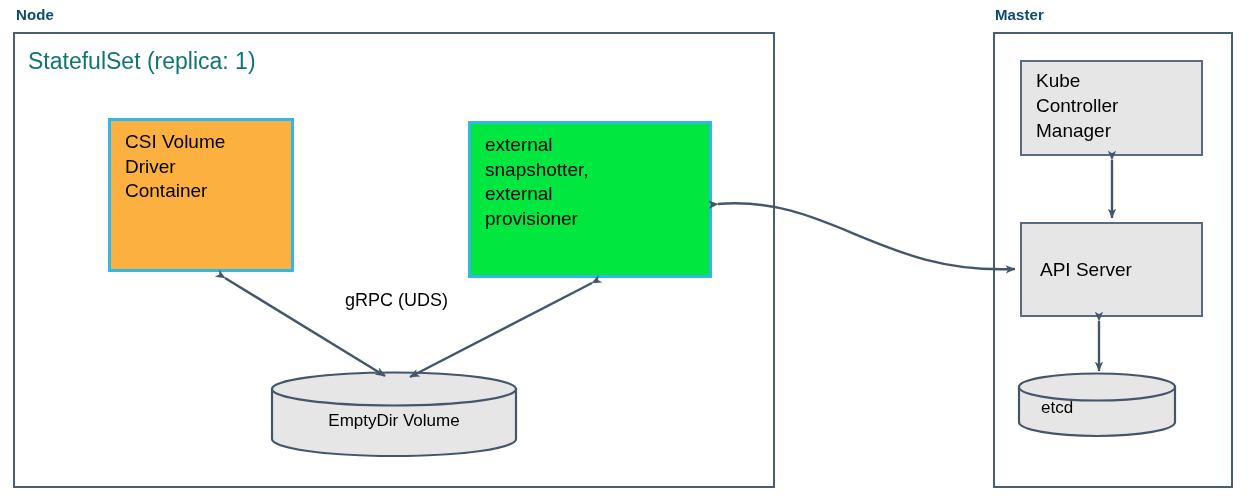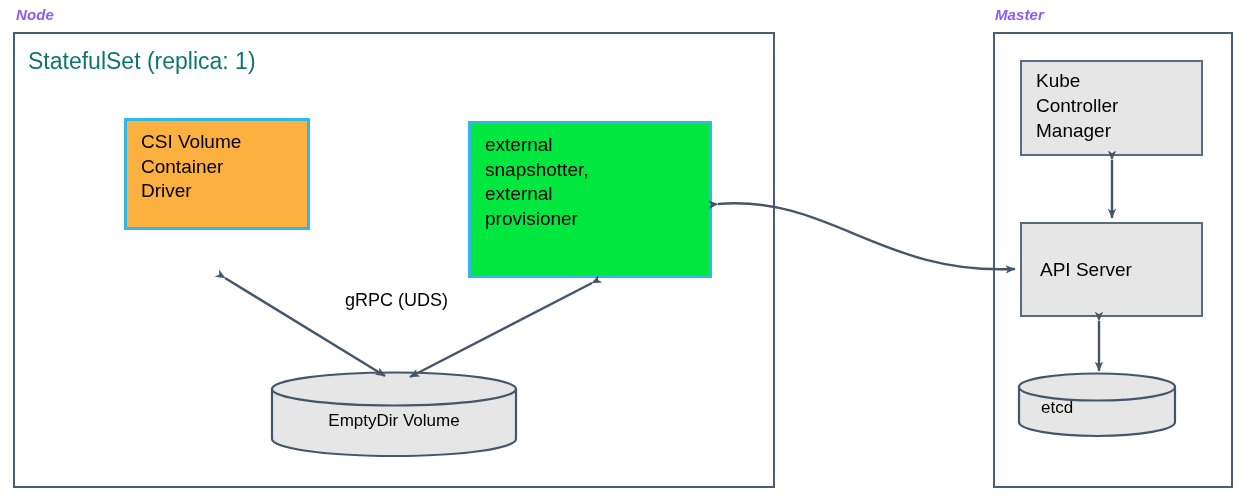--- a/index.html
+++ b/index.html
@@ -14,24 +14,23 @@
     background: #ffffff;
     font-family: "Liberation Sans", sans-serif;
     overflow: hidden;
   }
 
   
   .group-label {
     position: absolute;
     font-size: 15px;
     font-weight: bold;
-    color: #8b5cf6;
+    color: #0c4a6e;
     letter-spacing: 0.1px;
     white-space: nowrap;
-    font-style: italic;
   }
   #label-node   { left: 16px;  top: 6px; }
   #label-master { left: 995px; top: 6px; }
 
   
   .container-box {
     position: absolute;
     border: 2px solid #4a5d72;
     background: transparent;
     box-sizing: border-box;
@@ -53,21 +52,21 @@
   .svc-box {
     position: absolute;
     box-sizing: border-box;
     border: 3px solid #2fb8e8;
     padding: 9px 14px 0 14px;
     font-size: 19px;
     line-height: 1.30;
     color: #000000;
   }
   #csi-driver-box {
-    left: 124px; top: 118px; width: 186px; height: 112px;
+    left: 108px; top: 118px; width: 186px; height: 154px;
     background: #fcb040;
   }
   #external-components-box {
     left: 468px; top: 121px; width: 244px; height: 157px;
     background: #00e83f;
   }
 
   
   .grey-box {
     position: absolute;
@@ -129,22 +128,22 @@
   <div class="group-label" id="label-node">Node</div>
   <div class="group-label" id="label-master">Master</div>
 
   <div class="container-box" id="node-box"></div>
   <div class="container-box" id="master-box"></div>
 
   <div id="statefulset-title">StatefulSet (replica: 1)</div>
 
   <div class="svc-box" id="csi-driver-box">
     <div>CSI Volume</div>
+    <div>Driver</div>
     <div>Container</div>
-    <div>Driver</div>
   </div>
 
   <div class="svc-box" id="external-components-box">
     <div>external</div>
     <div>snapshotter,</div>
     <div>external</div>
     <div>provisioner</div>
   </div>
 
   <div class="cylinder-wrap" id="emptydir-cyl">

